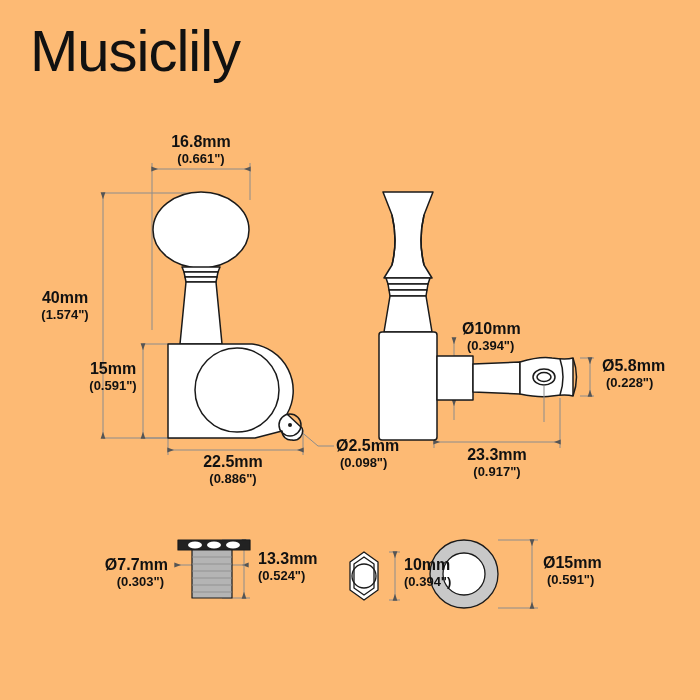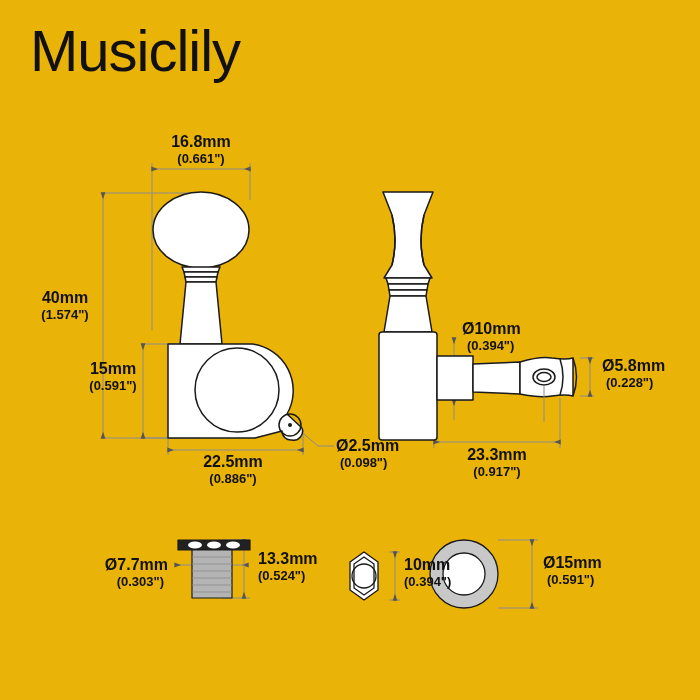--- a/index.html
+++ b/index.html
@@ -8,21 +8,21 @@
     padding: 0;
     background: #ffffff;
   }
   body {
     font-family: "Liberation Sans", sans-serif;
   }
   #page {
     position: relative;
     width: 700px;
     height: 700px;
-    background: #eab308;
+    background: #fdba74;
     overflow: hidden;
   }
   #brand {
     position: absolute;
     left: 30px;
     top: 22px;
     font-family: "Liberation Sans", sans-serif;
     font-size: 58px;
     font-weight: 400;
     letter-spacing: -1px;

